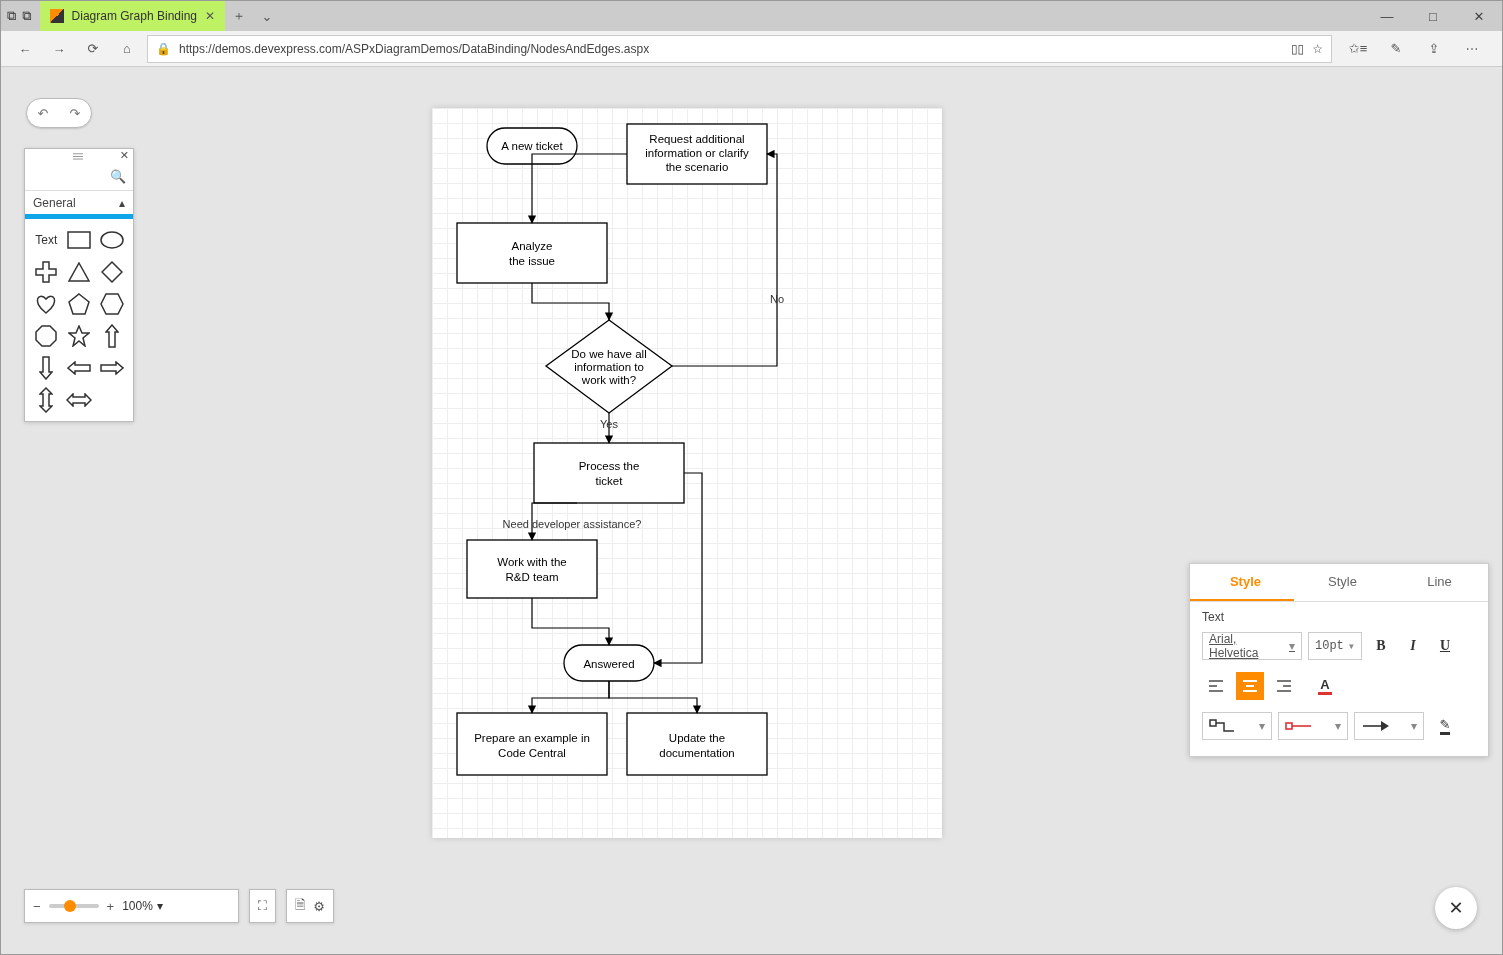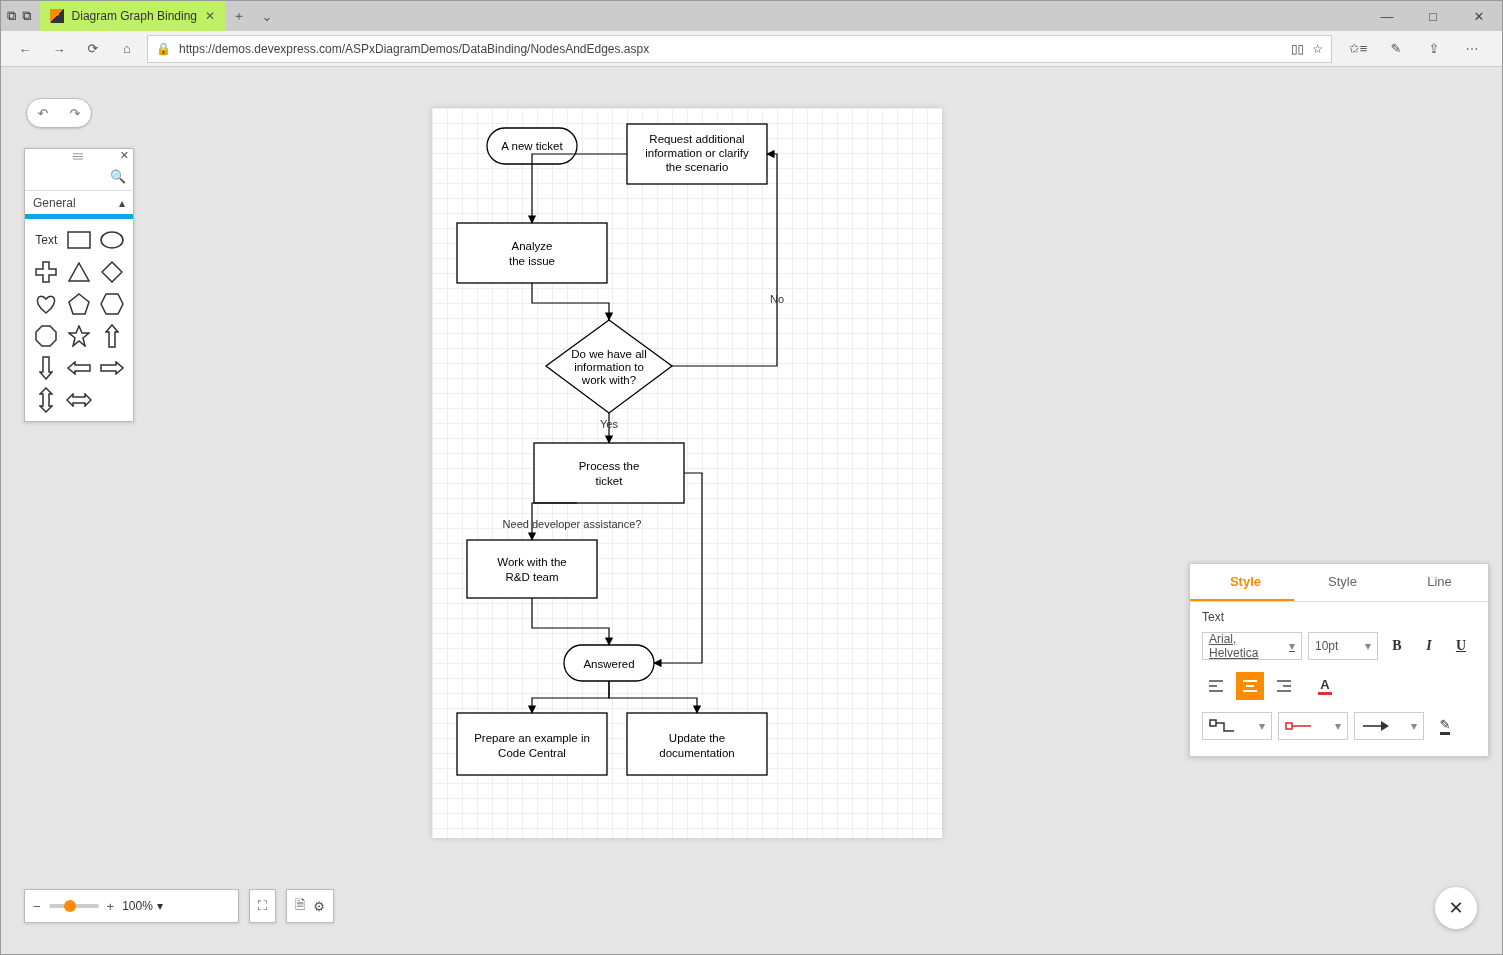--- a/index.html
+++ b/index.html
@@ -72,21 +72,21 @@
 .props { position:absolute; right:12px; top:495px; width:300px; background:#fff; border:1px solid #ccc; box-shadow:0 1px 6px rgba(0,0,0,.18); padding-bottom:10px; }
 .props .tabs { display:flex; border-bottom:1px solid #ddd; }
 .props .tabs .tab { flex:1; text-align:center; padding:10px 0; font-size:13px; color:#666; cursor:pointer; }
 .props .tabs .tab.active { color:#ff8c00; border-bottom:2px solid #ff8c00; font-weight:600;padding-left:7px; }
 .props .sect { padding:8px 12px 2px; }
 .props .sectlabel { font-size:12px; color:#444; }
 .props .row { display:flex; gap:6px; padding:6px 12px; align-items:center; }
 .props .combo { height:28px; border:1px solid #ccc; display:flex; align-items:center; padding:0 6px; font-size:12px; color:#555; }
 .props .combo .caret { margin-left:auto; color:#888; }
 .fontname { width:100px;text-decoration:underline; }
-.fontsize { width:70px; }
+.fontsize { width:54px;font-family:Liberation Mono, monospace; }
 .fmtbtn { width:26px; height:26px; display:flex; align-items:center; justify-content:center; font-weight:700; font-family:"Times New Roman",serif; font-size:14px; }
 .fmtbtn.i { font-style:italic; }
 .fmtbtn.u { text-decoration:underline; }
 .alignbtn { width:28px; height:28px; border:1px solid transparent; display:flex; align-items:center; justify-content:center; }
 .alignbtn.active { background:#ff8c00; color:#fff; }
 .lineshape { width:70px; }
 .props .abtn { width:30px; display:flex; align-items:center; justify-content:center; }
 
 
 .floatclose { position:absolute; right:24px; bottom:24px; width:42px; height:42px; border-radius:50%; background:#fff; box-shadow:0 1px 5px rgba(0,0,0,.25); display:flex; align-items:center; justify-content:center; font-size:18px; }

